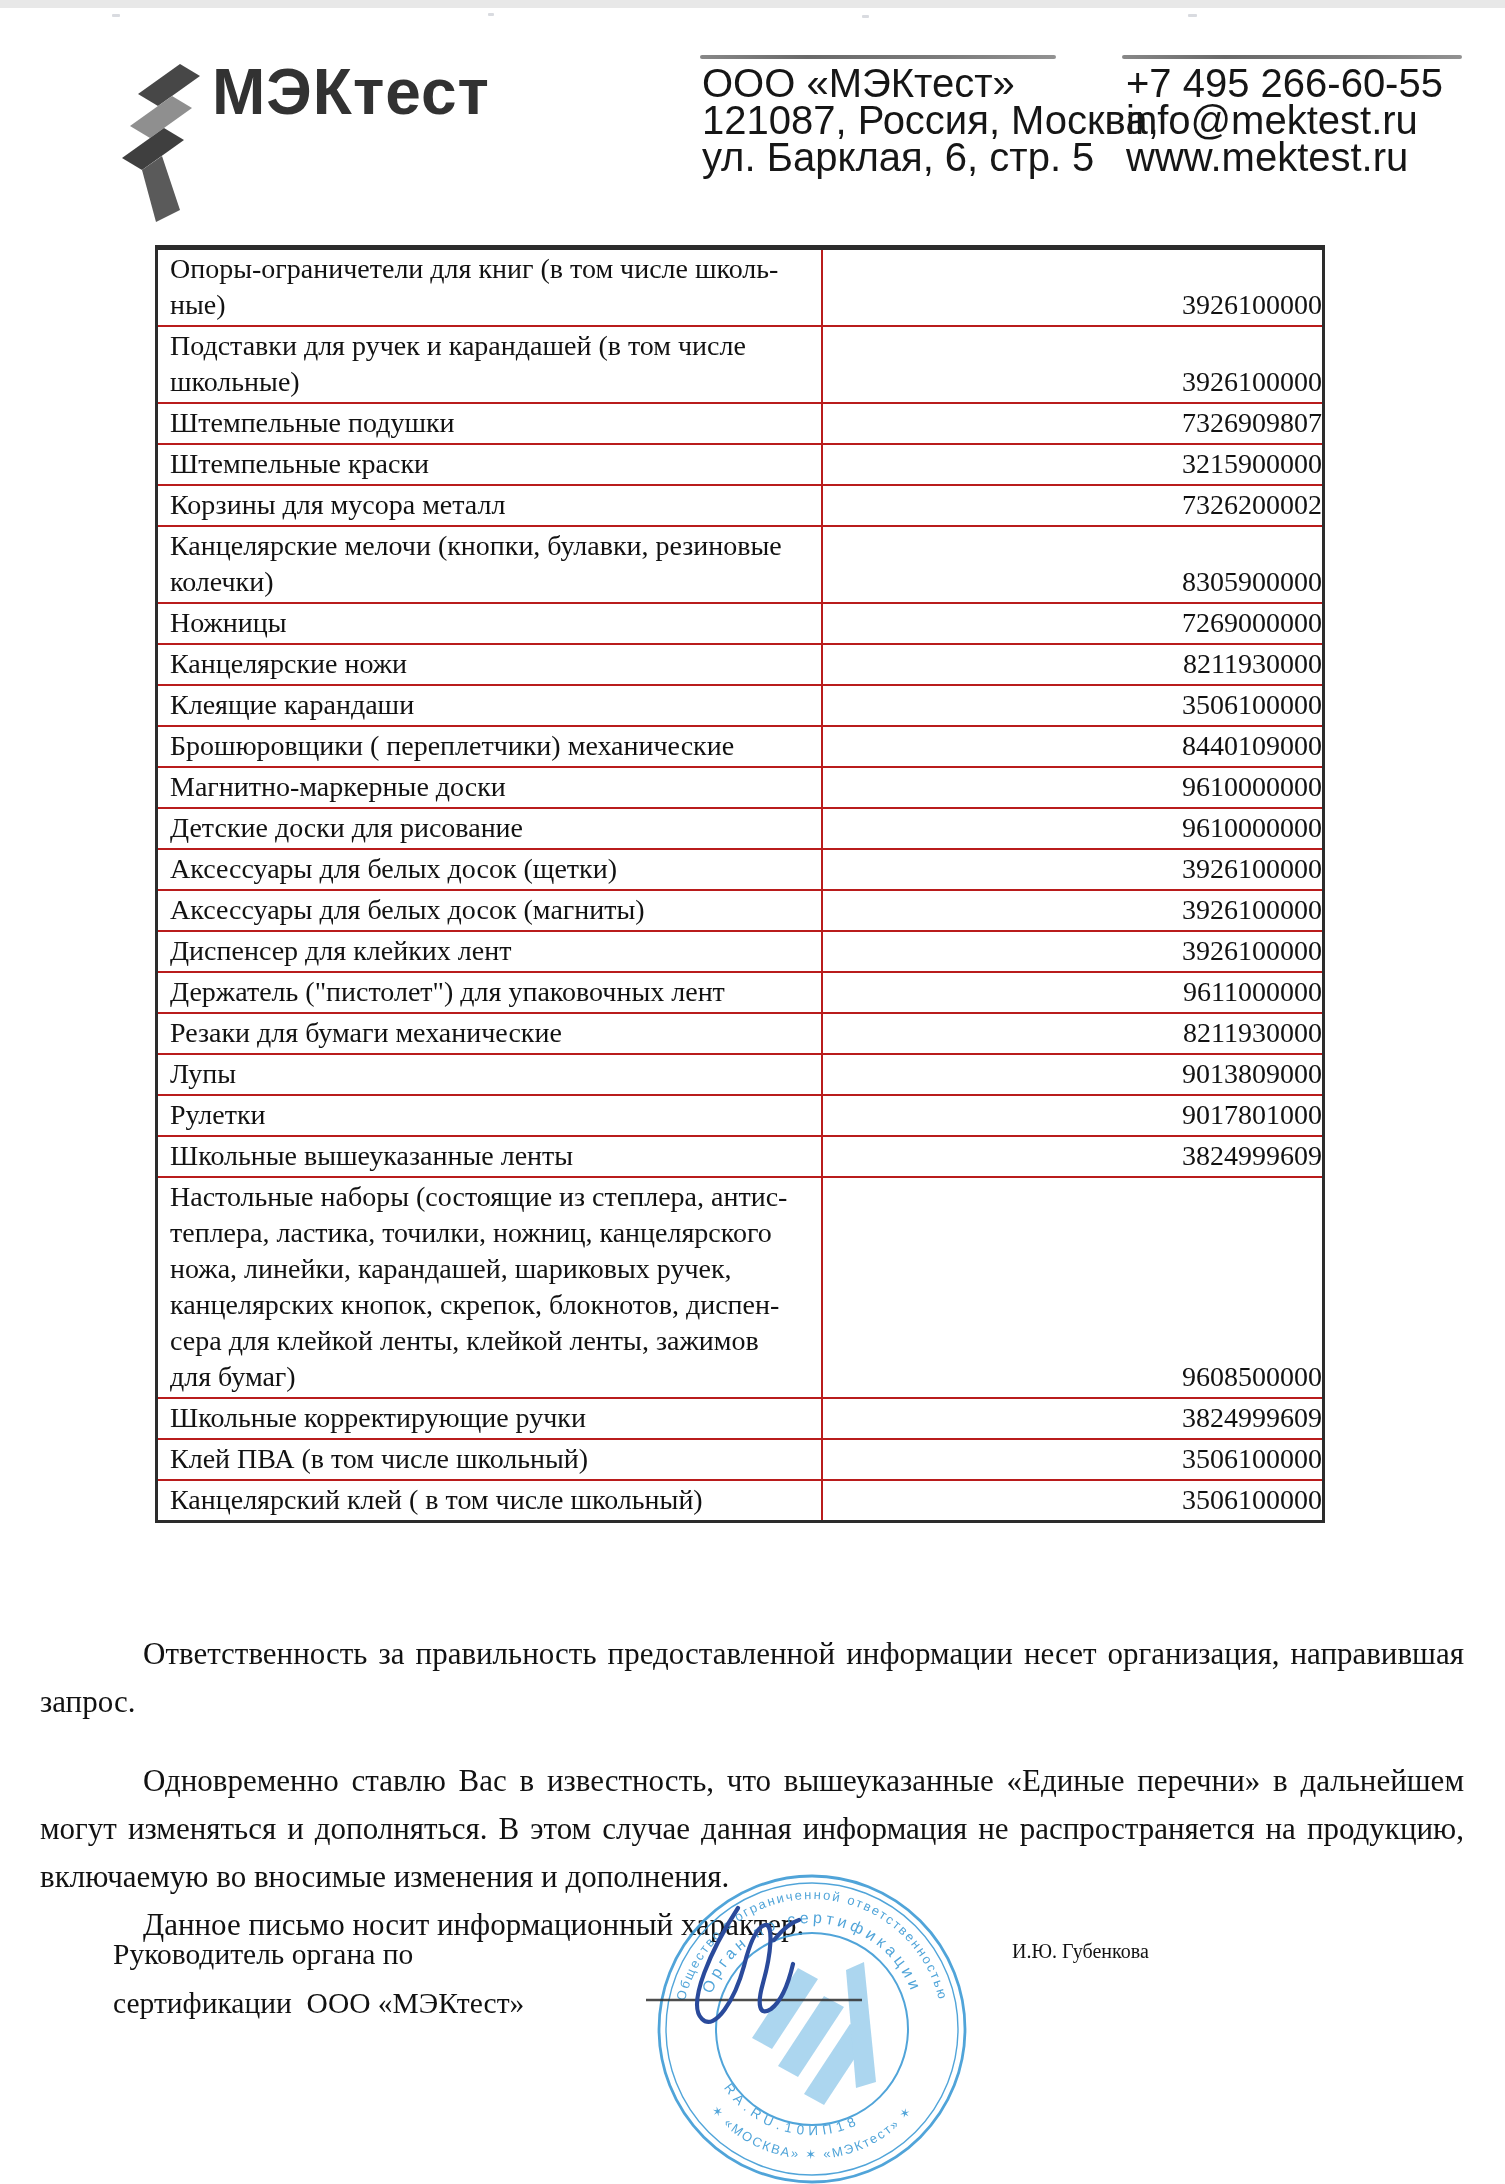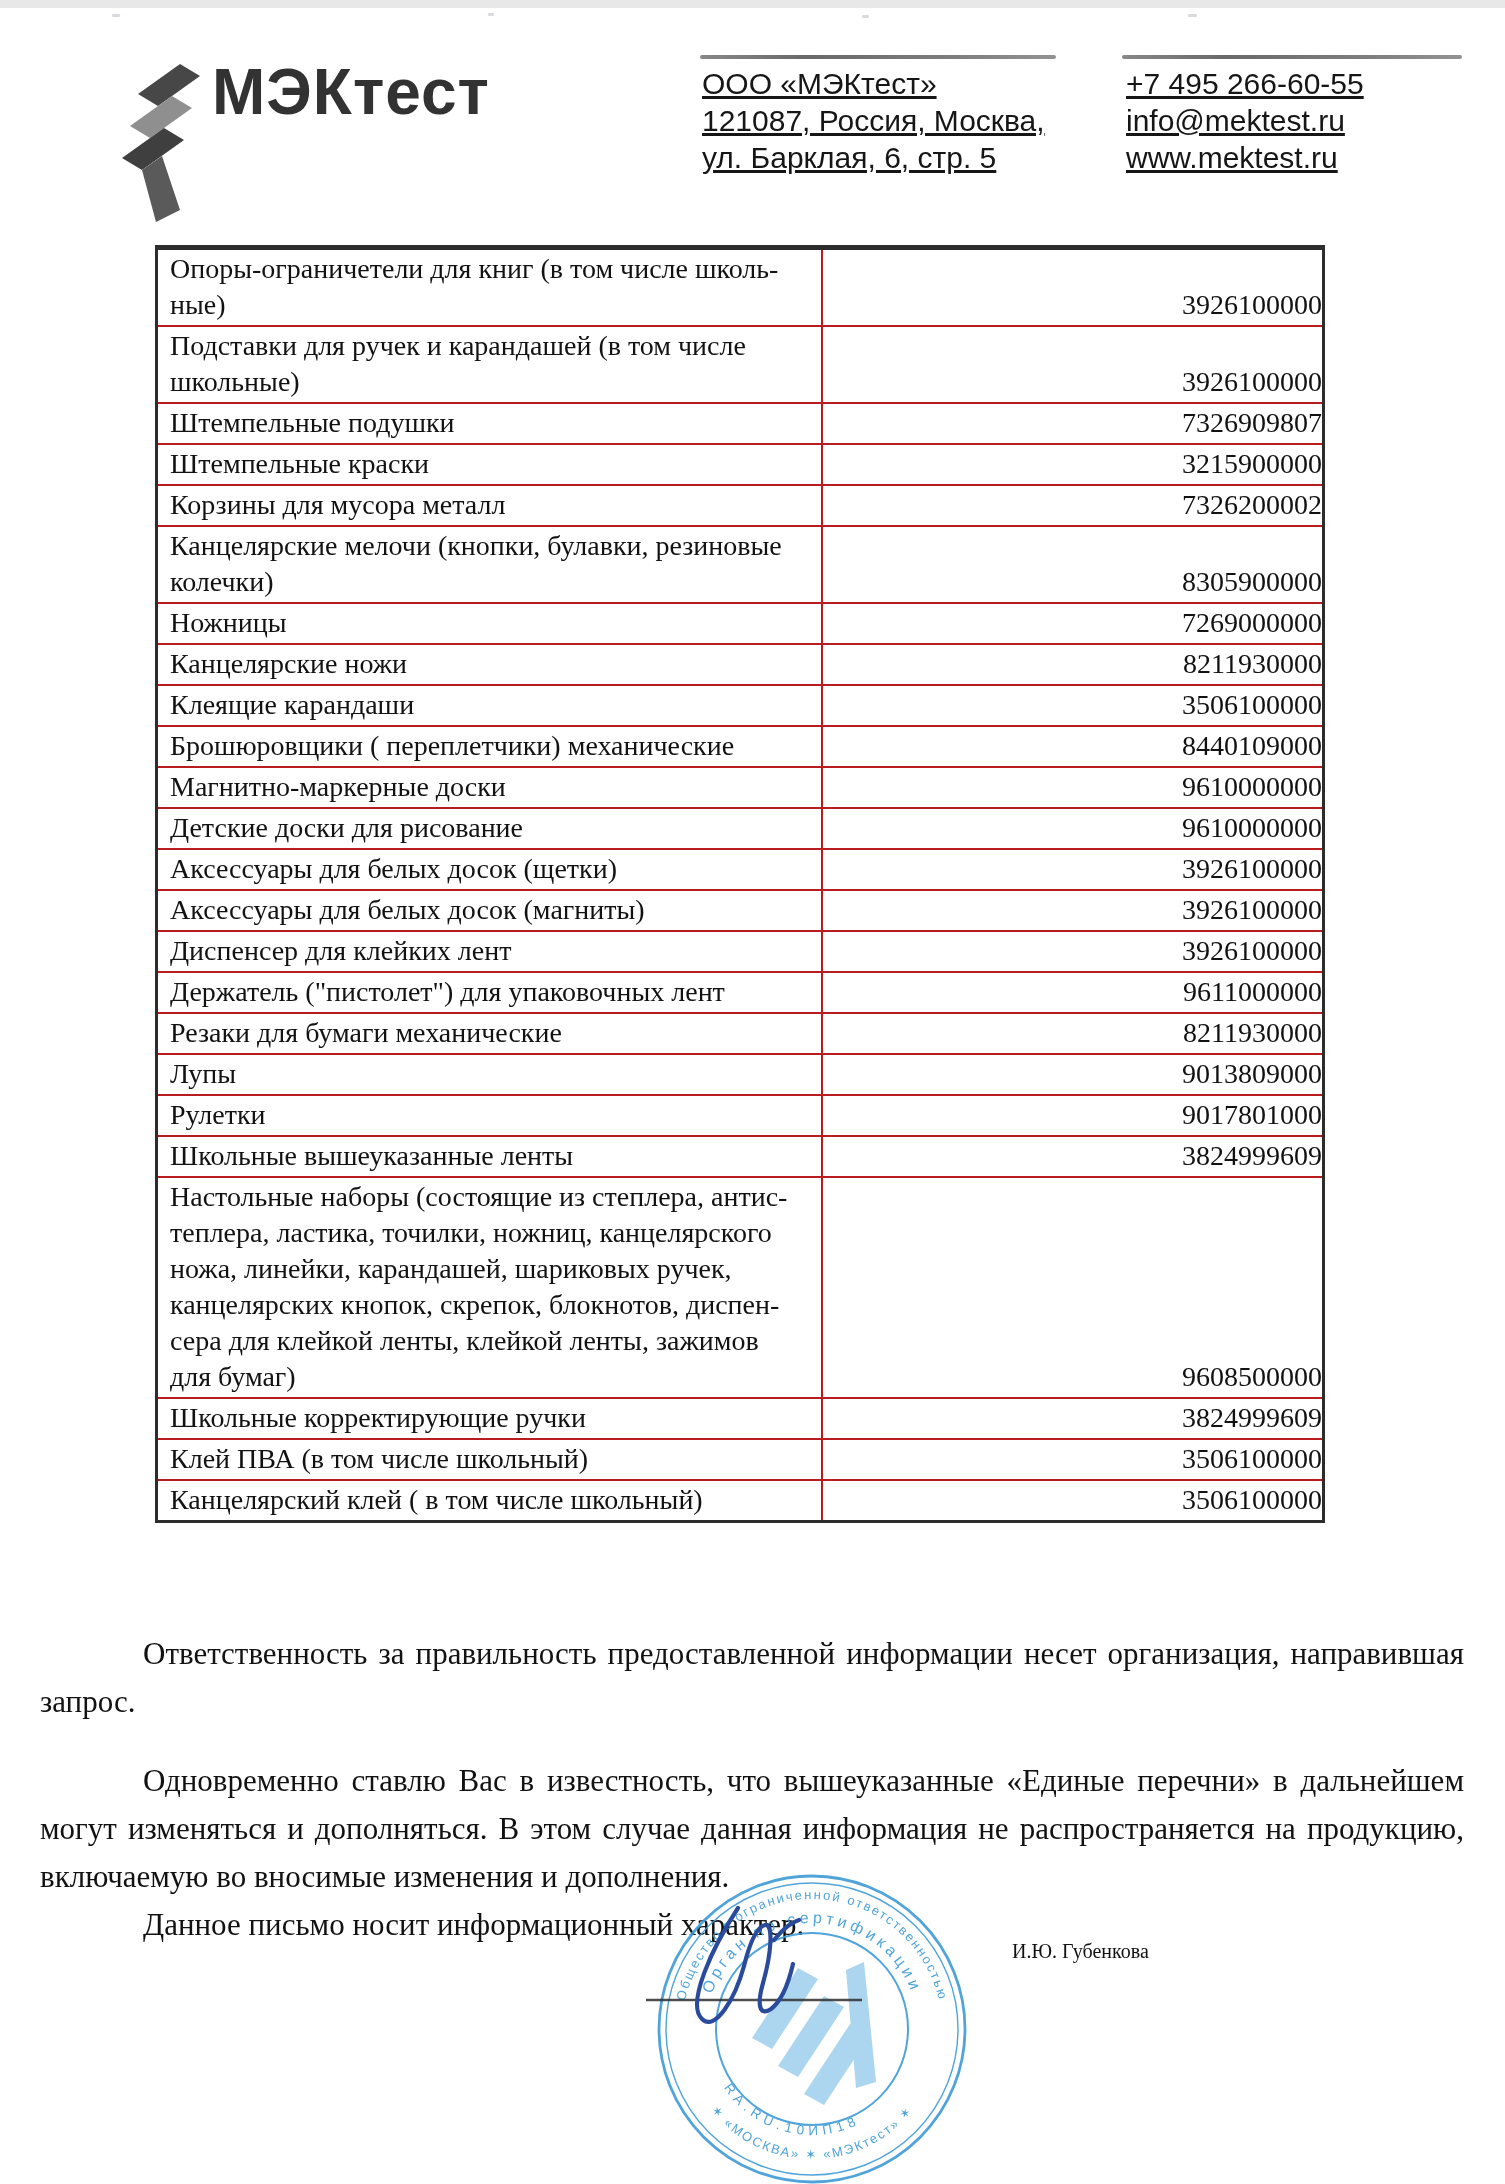--- a/index.html
+++ b/index.html
@@ -10,21 +10,21 @@
   }
   
   .logo-mark{position:absolute;left:116px;top:44px;}
   .logo-text{
     position:absolute;left:212px;top:52px;
     font-family:"Liberation Sans", sans-serif;font-weight:bold;
     font-size:64px;line-height:64px;color:#323232;letter-spacing:1px;
   }
   .hdr-col{
     position:absolute;top:57px;
-    font-family:"Liberation Sans", sans-serif;font-size:30px;line-height:37px;color:#161616;text-decoration:underline;
+    font-family:"Liberation Sans", sans-serif;font-size:40px;line-height:37px;color:#161616;
   }
   .hdr-company{left:702px;}
   .hdr-contacts{left:1126px;}
   .hdr-rule{position:absolute;top:47px;height:4px;opacity:.8;
     background:linear-gradient(90deg,#6a6a6a,#444 30%,#5c5c5c 70%,#777);border-radius:2px;}
   .hdr-rule.mid{left:700px;width:356px;}
   .hdr-rule.right{left:1122px;width:340px;}
   .speck{position:absolute;background:#b9bec6;opacity:.55;border-radius:1px;}
   
   table.codes{
@@ -202,20 +202,22 @@
         </tr>
       </tbody>
   </table>
 
   <div class="bodytext">
     <p>Ответственность за правильность предоставленной информации несет организация, направившая запрос.</p>
     <p class="gap">Одновременно ставлю Вас в известность, что вышеуказанные «Единые перечни» в дальнейшем могут изменяться и дополняться. В этом случае данная информация не распространяется на продукцию, включаемую во вносимые изменения и дополнения.</p>
     <p>Данное письмо носит информационный характер.</p>
   </div>
 
+  <div class="sig-role">Руководитель органа по
+сертификации&nbsp; ООО «МЭКтест»</div>
   <div class="sig-name">И.Ю. Губенкова</div>
 
   <svg class="stamp" width="346" height="320" viewBox="0 0 346 320">
     <defs>
       <path id="arcOT" d="M 42 159 A 130 130 0 0 1 302 159"></path>
       <path id="arcOB" d="M 42 159 A 130 130 0 0 0 302 159"></path>
       <path id="arcIT" d="M 66 159 A 106 106 0 0 1 278 159"></path>
       <path id="arcIB" d="M 66 159 A 106 106 0 0 0 278 159"></path>
     </defs>
     <g opacity="0.9">

